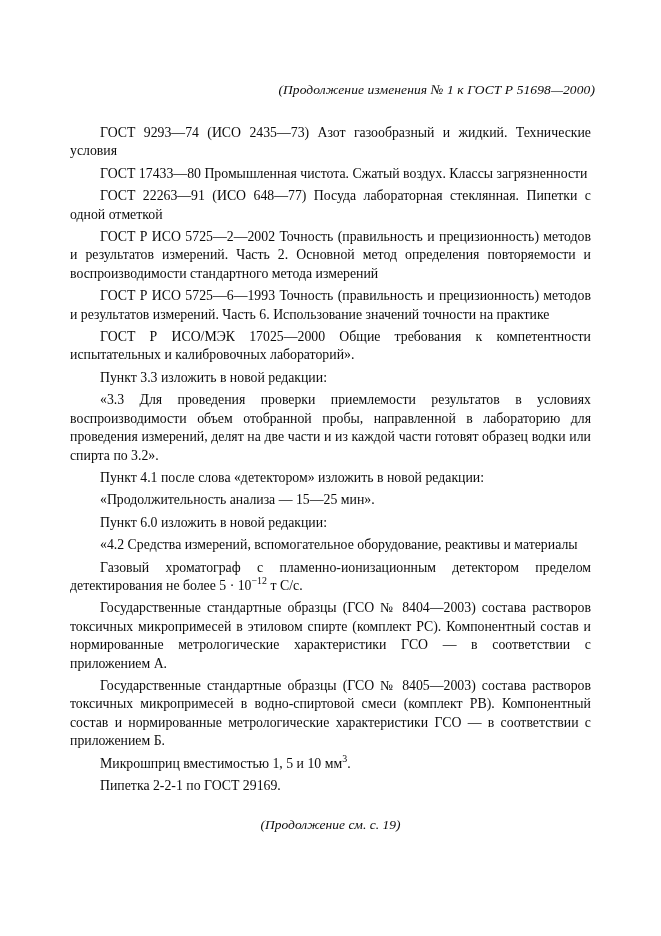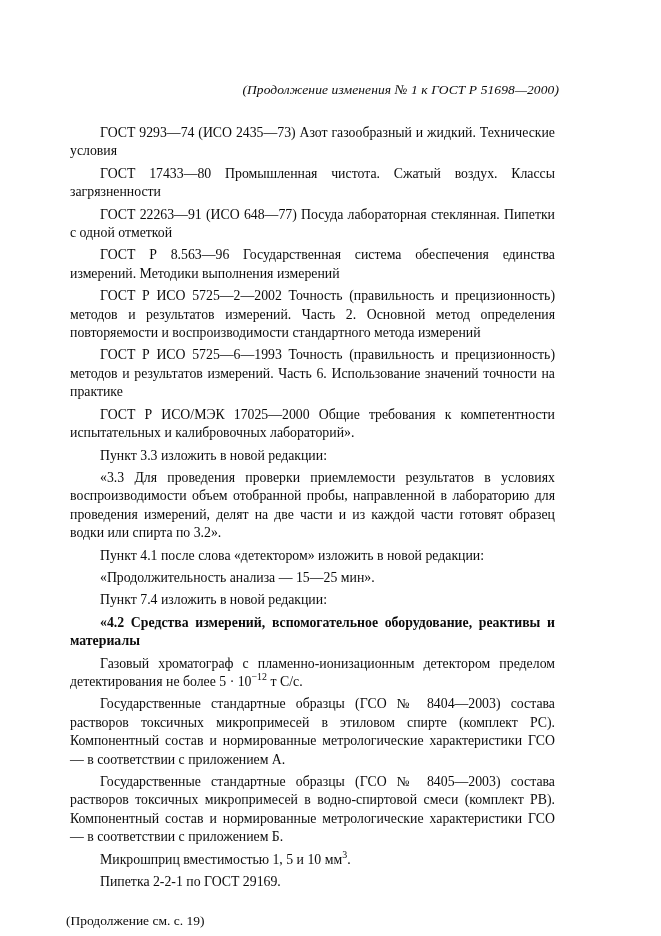--- a/index.html
+++ b/index.html
@@ -11,44 +11,45 @@
     width: 661px;
     height: 936px;
     font-family: "Liberation Serif", serif;
     color: #0b0b0b;
   }
   .page {
     position: relative;
     width: 661px;
     height: 936px;
     box-sizing: border-box;
-    padding: 82px 102px 0 66px;
+    padding: 82px 66px 0 66px;
   }
   .header-note {
     text-align: right;
     font-style: italic;
     font-size: 13.5px;
     letter-spacing: 0.1px;
     margin: 0 0 26px 0;
     white-space: nowrap;
   }
   .body-text p {
     margin: 4px;
     font-size: 13.8px;
     line-height: 1.335;
     text-align: justify;
     text-indent: 30px;
     text-justify: inter-word;
     hyphens: manual;
   }
   .body-text p.bold {
-    font-weight: bold;
+    font-weight: normal;
   }
   .footer-note {
-    text-align: left;
+    text-align: center;
+    font-style: italic;
     font-size: 13.5px;
     margin-top: 22px;
     white-space: nowrap;
   }
   sup {
     font-size: 0.72em;
     vertical-align: super;
     line-height: 0;
   }
 </style>
@@ -56,29 +57,28 @@
 <body>
 
 <div class="page">
 
   <div class="header-note">(Продолжение изменения № 1 к ГОСТ Р 51698—2000)</div>
 
   <div class="body-text">
     <p>ГОСТ 9293—74 (ИСО 2435—73) Азот газообразный и жидкий. Технические условия</p>
     <p>ГОСТ 17433—80 Промышленная чистота. Сжатый воздух. Классы загрязненности</p>
     <p>ГОСТ 22263—91 (ИСО 648—77) Посуда лабораторная стеклянная. Пипетки с одной отметкой</p>
-    <p>ГОСТ Р 8.563—96 Государственная система обеспечения единства измерений. Методики выполнения измерений</p>
     <p>ГОСТ Р ИСО 5725—2—2002 Точность (правильность и прецизионность) методов и результатов измерений. Часть 2. Основной метод определения повторяемости и воспроизводимости стандартного метода измерений</p>
     <p>ГОСТ Р ИСО 5725—6—1993 Точность (правильность и прецизионность) методов и результатов измерений. Часть 6. Использование значений точности на практике</p>
     <p>ГОСТ Р ИСО/МЭК 17025—2000 Общие требования к компетентности испытательных и калибровочных лабораторий».</p>
     <p>Пункт 3.3 изложить в новой редакции:</p>
     <p>«3.3 Для проведения проверки приемлемости результатов в условиях воспроизводимости объем отобранной пробы, направленной в лабораторию для проведения измерений, делят на две части и из каждой части готовят образец водки или спирта по 3.2».</p>
     <p>Пункт 4.1 после слова «детектором» изложить в новой редакции:</p>
     <p>«Продолжительность анализа — 15—25 мин».</p>
-    <p>Пункт 7.4 изложить в новой редакции:</p>
+    <p>Пункт 6.0 изложить в новой редакции:</p>
     <p class="bold">«4.2 Средства измерений, вспомогательное оборудование, реактивы и материалы</p>
     <p>Газовый хроматограф с пламенно-ионизационным детектором пределом детектирования не более 5 · 10<sup>−12</sup> т С/с.</p>
     <p>Государственные стандартные образцы (ГСО № 8404—2003) состава растворов токсичных микропримесей в этиловом спирте (комплект РС). Компонентный состав и нормированные метрологические характеристики ГСО — в соответствии с приложением А.</p>
     <p>Государственные стандартные образцы (ГСО № 8405—2003) состава растворов токсичных микропримесей в водно-спиртовой смеси (комплект РВ). Компонентный состав и нормированные метрологические характеристики ГСО — в соответствии с приложением Б.</p>
     <p>Микрошприц вместимостью 1, 5 и 10 мм<sup>3</sup>.</p>
     <p>Пипетка 2-2-1 по ГОСТ 29169.</p>
   </div>
 
   <div class="footer-note">(Продолжение см. с. 19)</div>
 

